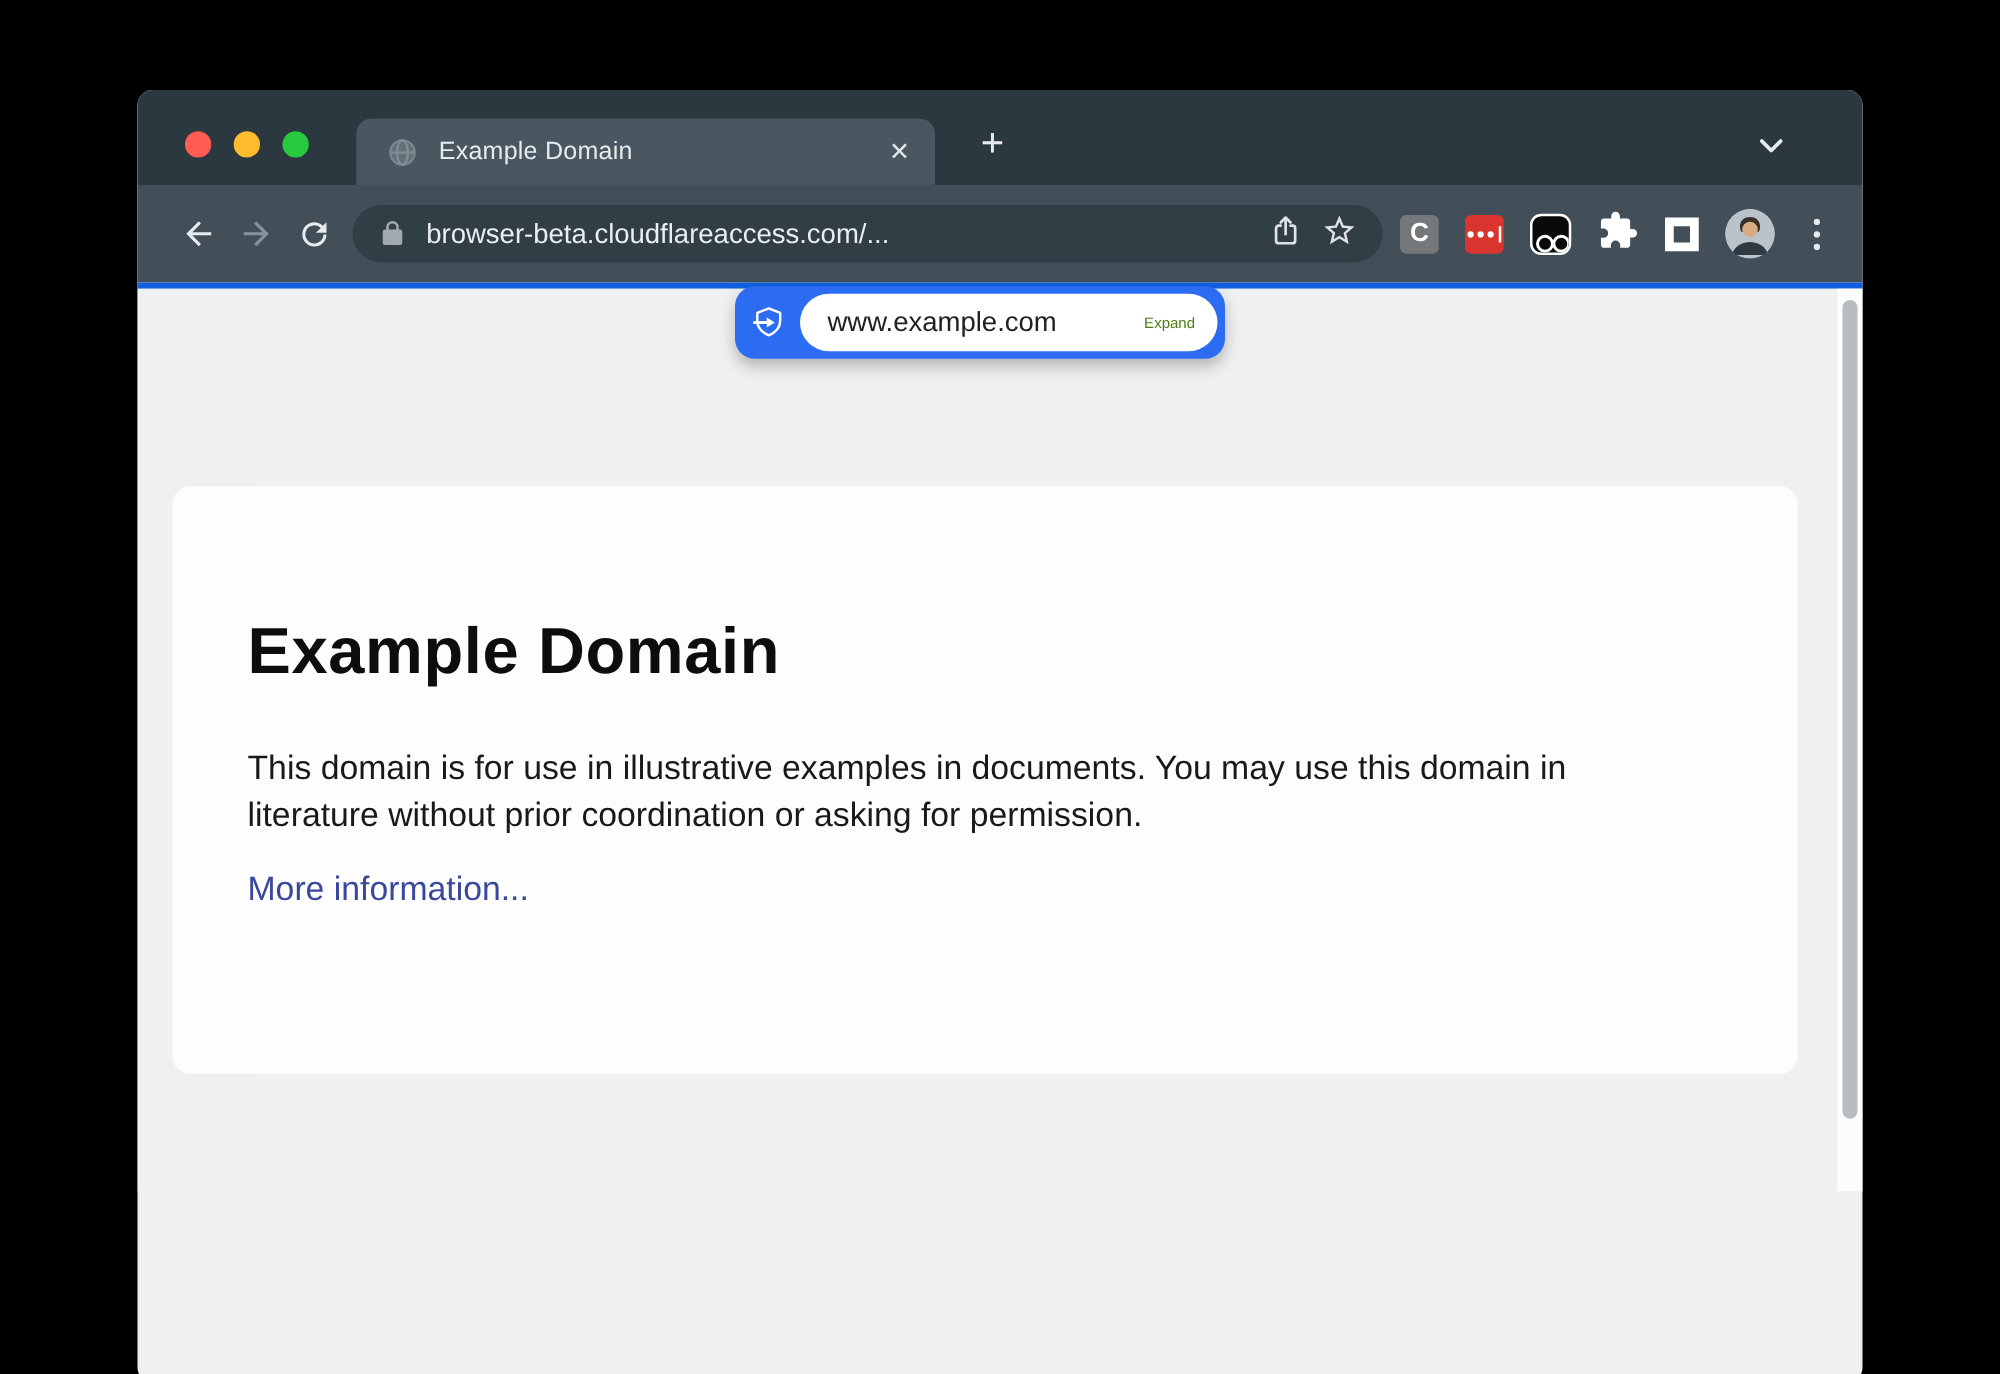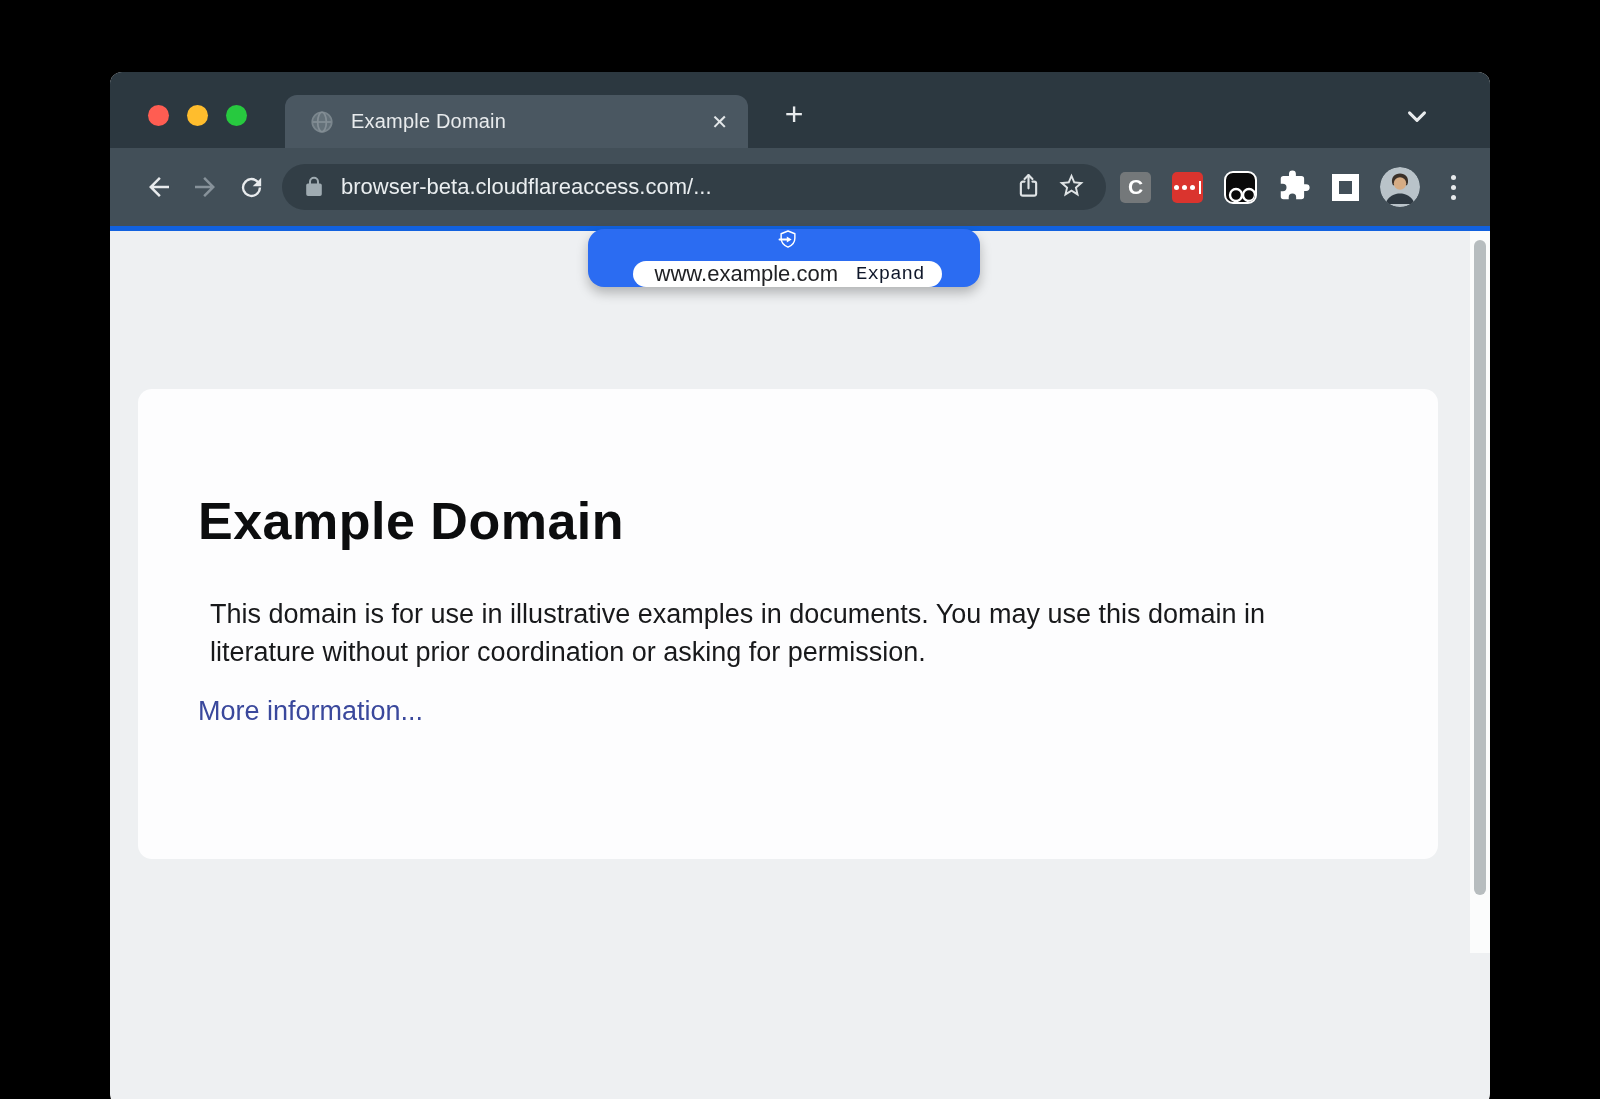--- a/index.html
+++ b/index.html
@@ -48,30 +48,30 @@
   .menu-dots{display:flex;flex-direction:column;gap:5px;padding:4px 10px;}
   .menu-dots i{width:5px;height:5px;border-radius:50%;background:#e8ebed;}
 
   
   .blue-line{height:5px;background:#1161df;}
 
   
   .content{position:relative;height:722px;background:#eef0f2;}
   .banner{position:absolute;left:478px;top:-2px;height:58px;width:392px;background:#2b6cf2;
     border-radius:16px;display:flex;align-items:center;padding:0 6px 0 13px;gap:11px;
-    box-shadow:0 6px 12px rgba(0,0,0,.25);flex-direction:column;}
+    box-shadow:0 6px 12px rgba(0,0,0,.25);}
   .banner-pill{flex:1;height:46px;background:#fff;border-radius:23px;display:flex;
     align-items:center;padding:0 18px 0 22px;gap:18px;}
   .banner-domain{font-size:22px;color:#202124;flex:1;white-space:nowrap;}
-  .banner-expand{font-size:19px;color:#0f172a;white-space:nowrap;font-family:Liberation Mono, monospace;}
+  .banner-expand{font-size:12px;color:#4d7c0f;white-space:nowrap;}
 
   .card{position:absolute;left:28px;top:158px;width:1300px;height:470px;background:#fdfdfe;
     border-radius:14px;padding:102px 60px 0 60px;}
   .card h1{margin:0;font-size:52px;font-weight:700;color:#0c0d0e;letter-spacing:.5px;}
-  .card p{margin:44px 12px 0;font-size:27px;line-height:1.42;color:#18191b;max-width:1150px;}
+  .card p{margin:44px 0 0;font-size:27px;line-height:1.42;color:#18191b;max-width:1150px;}
   .card a{display:inline-block;margin-top:24px;font-size:27px;color:#3a489c;text-decoration:none;}
 
   .scroll-track{position:absolute;right:0;top:0;width:20px;height:100%;background:#fbfcfc;}
   .scroll-thumb{position:absolute;right:4px;top:9px;width:12px;height:655px;border-radius:6px;background:#b7bdbf;}
 </style>
 </head>
 <body>
 
 <div class="window">
 

